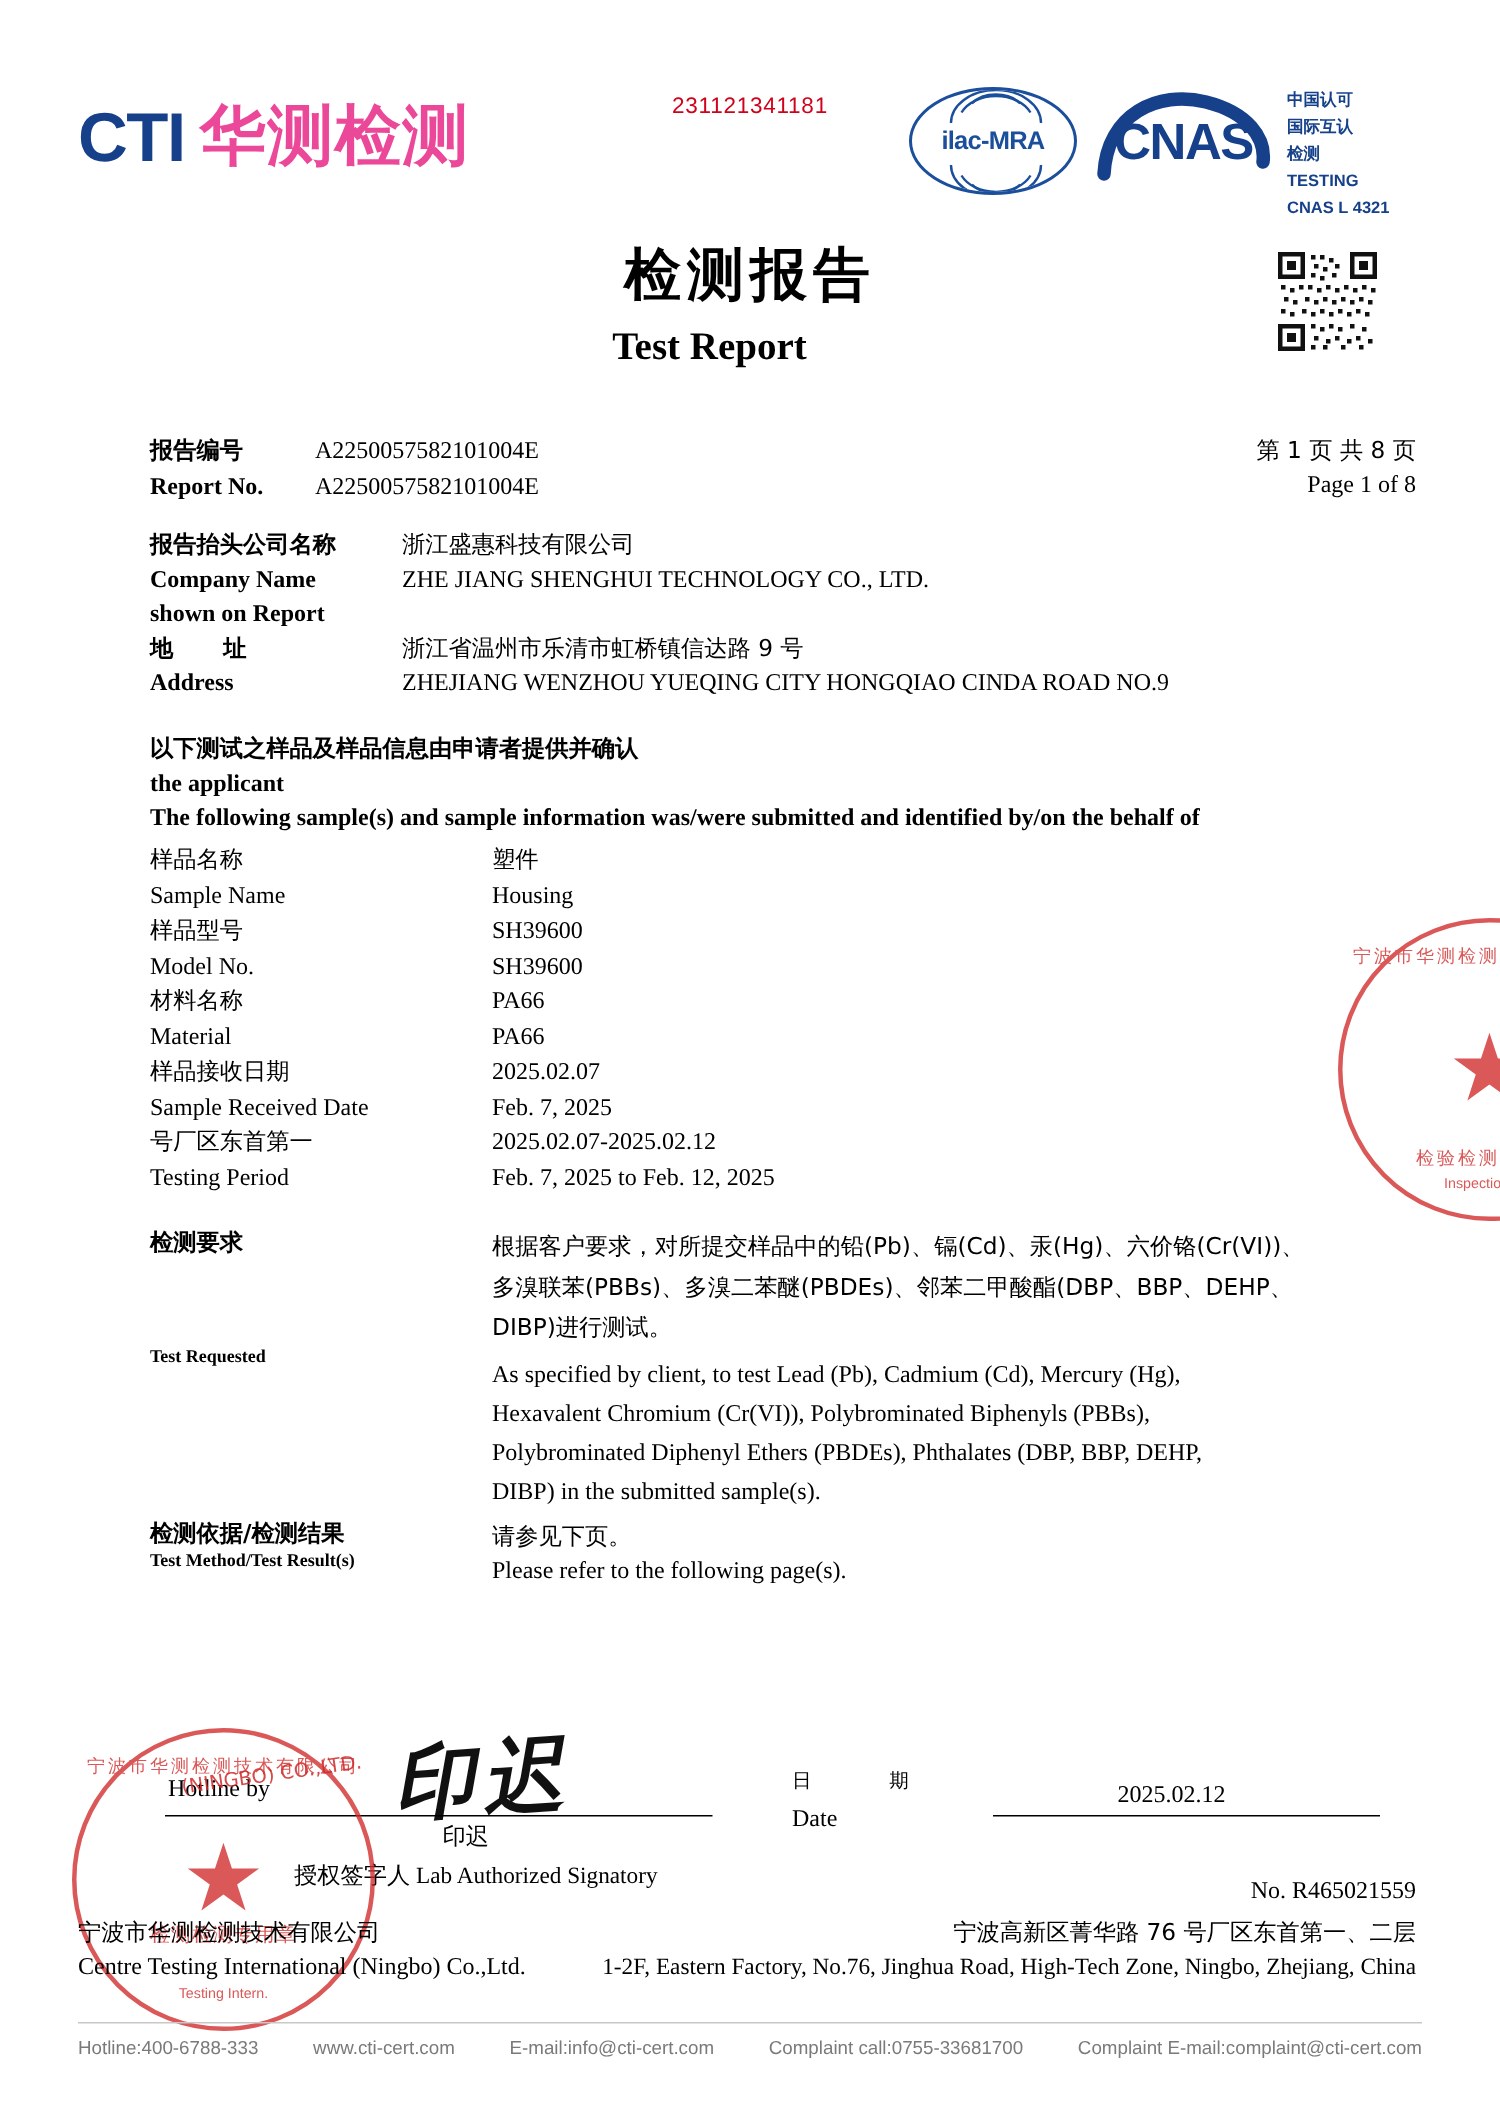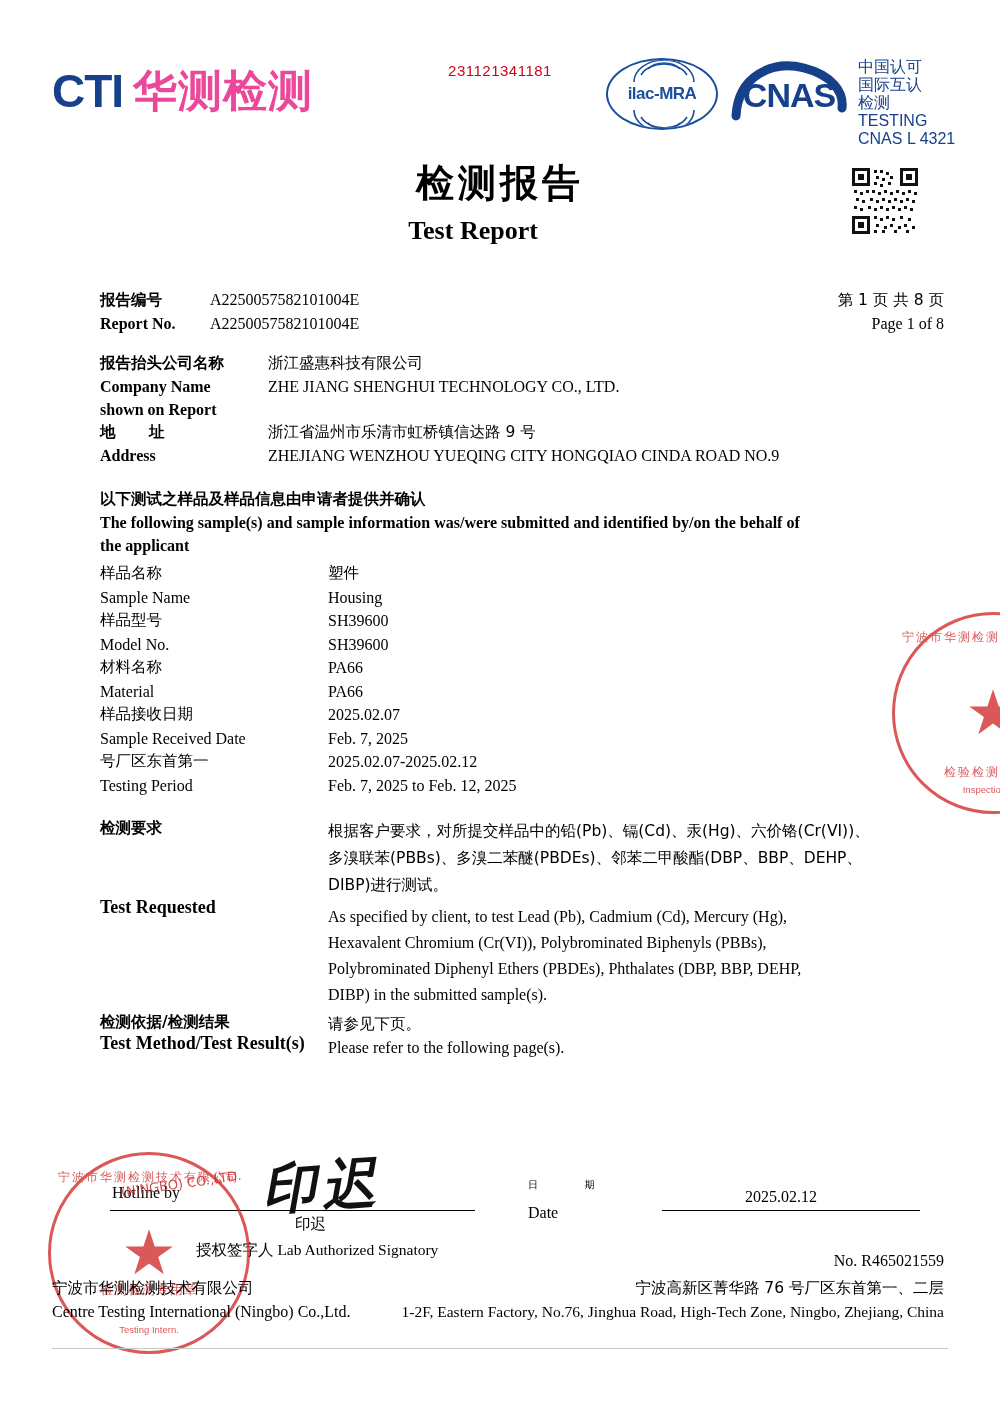--- a/index.html
+++ b/index.html
@@ -141,23 +141,24 @@
     line-height: 74px;
     letter-spacing: -1px;
     z-index: 2;
   }
 
   .cnas-info {
     position: absolute;
     left: 858px;
     top: 30px;
     font-family: "DejaVu Sans", sans-serif;
-    font-size: 16px;
+    font-size: 11px;
     line-height: 18px;
     color: #16418a;
+    font-weight: bold;
   }
   .cnas-info .en { font-family: "Liberation Sans", sans-serif; }
 
   .qr {
     position: absolute;
     left: 852px;
     top: 140px;
     width: 66px;
     height: 66px;
   }
@@ -303,21 +304,21 @@
   }
   .kcn {
     font-family: "DejaVu Sans", sans-serif;
     font-weight: bold;
     font-size: 15.5px;
     display: block;
   }
   .ken {
     font-family: "Liberation Serif", serif;
     font-weight: bold;
-    font-size: 18px;
+    font-size: 12px;
     display: block;
   }
   .vcn {
     font-family: "DejaVu Sans", sans-serif;
     font-size: 15.5px;
     line-height: 27px;
   }
   .ven {
     font-family: "Liberation Serif", serif;
     font-size: 16px;
@@ -369,22 +370,22 @@
     font-weight: bold;
     font-style: italic;
     color: #111;
     letter-spacing: 6px;
     transform: rotate(-4deg);
   }
   .date-label-cn {
     position: absolute;
     left: 528px;
     top: 30px;
-    font-family: Liberation Serif, serif;
-    font-size: 10px;
+    font-family: Liberation Mono, monospace;
+    font-size: 13px;
     letter-spacing: 22px;
   }
   .date-label-en {
     position: absolute;
     left: 528px;
     top: 56px;
     font-size: 16px;
   }
   .date-value {
     position: absolute;
@@ -668,22 +669,22 @@
       <span class="col-value val-cn">浙江省温州市乐清市虹桥镇信达路 9 号</span>
     </div>
     <div class="row" style="height:23px">
       <span class="col-label lble">Address</span>
       <span class="col-value val-en">ZHEJIANG WENZHOU YUEQING CITY HONGQIAO CINDA ROAD NO.9</span>
     </div>
   </div>
 
   <div class="stmt">
     <div class="cn">以下测试之样品及样品信息由申请者提供并确认</div>
+    <div class="en">the applicant</div>
     <div class="en">The following sample(s) and sample information was/were submitted and identified by/on the behalf of</div>
-    <div class="en">the applicant</div>
   </div>
 
   <div class="sample-info">
     <div class="r">
       <span class="k val-cn">样品名称</span>
       <span class="v val-cn">塑件</span>
     </div>
     <div class="r">
       <span class="k val-en">Sample Name</span>
       <span class="v val-en">Housing</span>
@@ -786,14 +787,21 @@
     <div class="en">Centre Testing International (Ningbo) Co.,Ltd.</div>
   </div>
 
   <div class="foot-addr">
     <div class="cn">宁波高新区菁华路 76 号厂区东首第一、二层</div>
     <div class="en">1-2F, Eastern Factory, No.76, Jinghua Road, High-Tech Zone, Ningbo, Zhejiang, China</div>
   </div>
 
   <div class="foot-rule"></div>
 
+  <div class="foot-links">
+    <span>Hotline:400-6788-333</span>
+    <span>www.cti-cert.com</span>
+    <span>E-mail:info@cti-cert.com</span>
+    <span>Complaint call:0755-33681700</span>
+    <span>Complaint E-mail:complaint@cti-cert.com</span>
+  </div>
 
 </div>
 
 </body></html>

